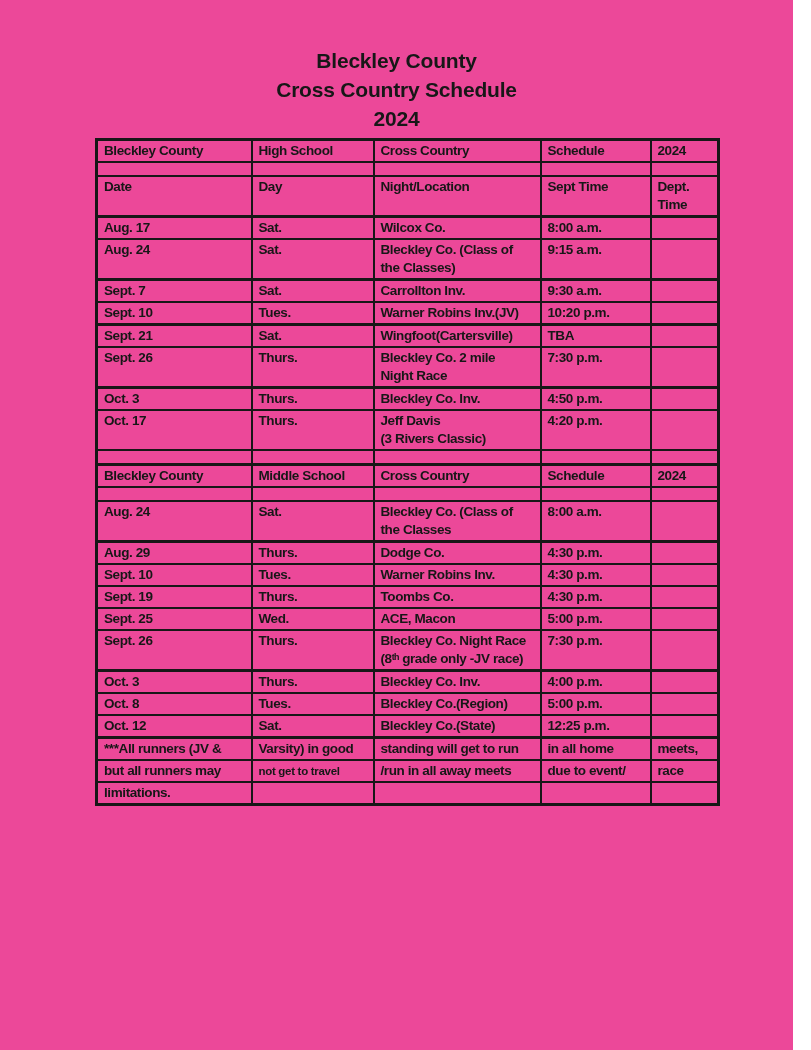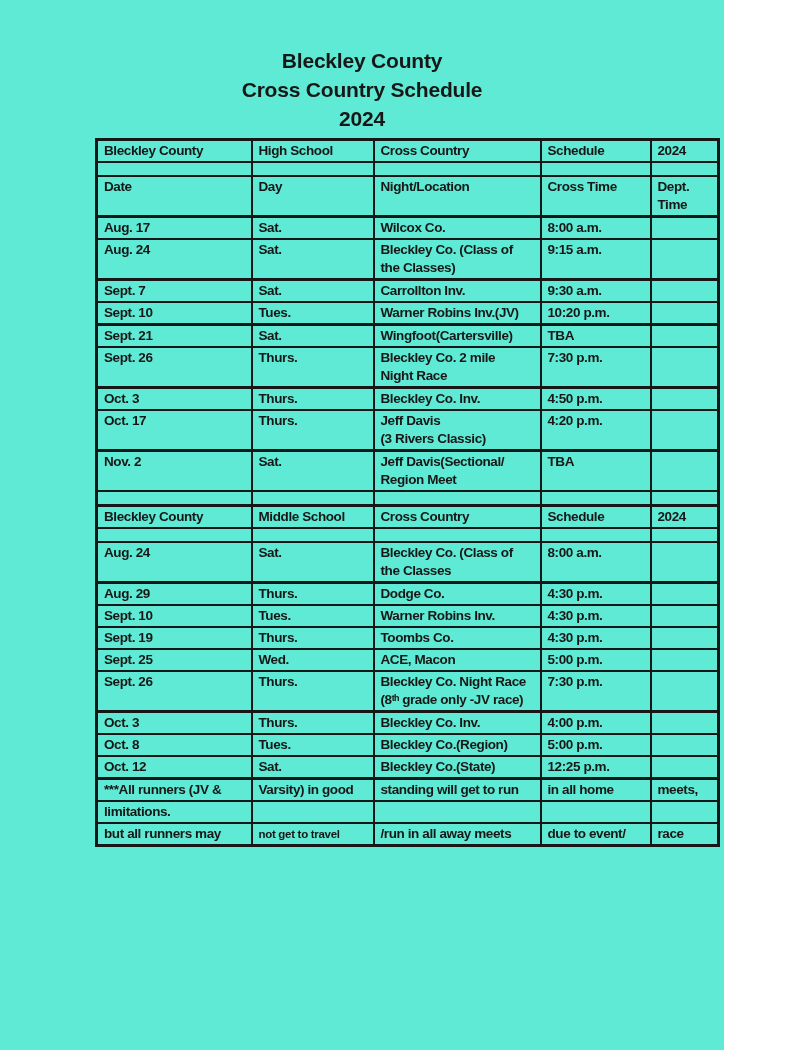--- a/index.html
+++ b/index.html
@@ -1,20 +1,20 @@
 <!DOCTYPE html>
 <html><head>
 <meta charset="utf-8">
 <style>
   html, body { margin: 0; padding: 0; background: #ffffff; }
   .page {
     position: relative;
-    width: 724px;
+    width: 793px;
     height: 1050px;
-    background: #5eead4;
+    background: #ec4899;
     font-family: "Liberation Sans", sans-serif;
     font-weight: bold;
     color: #171717;
     overflow: hidden;
   }
   .title-block {
     padding-top: 46px;
     text-align: center;
     font-size: 21px;
     line-height: 29px;
@@ -72,21 +72,21 @@
           <td></td>
           <td></td>
           <td></td>
           <td></td>
           <td></td>
         </tr>
         <tr>
           <td>Date</td>
           <td>Day</td>
           <td>Night/Location</td>
-          <td>Cross Time</td>
+          <td>Sept Time</td>
           <td>Dept.<br>Time</td>
         </tr>
         <tr class="thick-top">
           <td>Aug. 17</td>
           <td>Sat.</td>
           <td>Wilcox Co.</td>
           <td>8:00 a.m.</td>
           <td></td>
         </tr>
         <tr>
@@ -129,27 +129,20 @@
           <td>Thurs.</td>
           <td>Bleckley Co. Inv.</td>
           <td>4:50 p.m.</td>
           <td></td>
         </tr>
         <tr>
           <td>Oct. 17</td>
           <td>Thurs.</td>
           <td>Jeff Davis<br>(3 Rivers Classic)</td>
           <td>4:20 p.m.</td>
-          <td></td>
-        </tr>
-        <tr class="thick-top">
-          <td>Nov. 2</td>
-          <td>Sat.</td>
-          <td>Jeff Davis(Sectional/<br>Region Meet</td>
-          <td>TBA</td>
           <td></td>
         </tr>
         <tr class="blank">
           <td></td>
           <td></td>
           <td></td>
           <td></td>
           <td></td>
         </tr>
         <tr class="thick-top">
@@ -230,29 +223,29 @@
           <td></td>
         </tr>
         <tr class="thick-top">
           <td>***All runners (JV &amp;</td>
           <td>Varsity) in good</td>
           <td>standing will get to run</td>
           <td>in all home</td>
           <td>meets,</td>
         </tr>
         <tr>
-          <td>limitations.</td>
-          <td></td>
-          <td></td>
-          <td></td>
-          <td></td>
-        </tr>
-        <tr>
           <td>but all runners may</td>
           <td class="small">not get to travel</td>
           <td>/run in all away meets</td>
           <td>due to event/</td>
           <td>race</td>
         </tr>
+        <tr>
+          <td>limitations.</td>
+          <td></td>
+          <td></td>
+          <td></td>
+          <td></td>
+        </tr>
       </tbody>
   </table>
 
 </div>
 
 </body></html>

